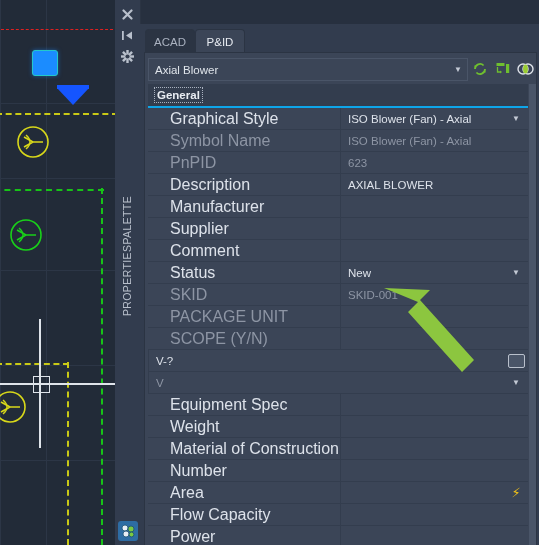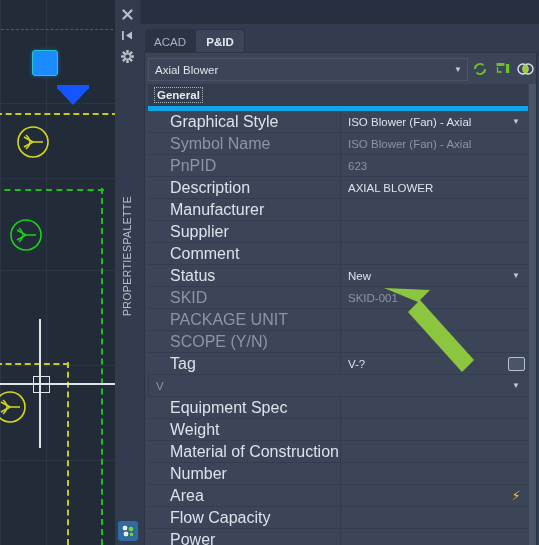--- a/index.html
+++ b/index.html
@@ -97,21 +97,21 @@
   }
   .tabrow{position:absolute;left:0;top:5px;height:25px;width:399px;}
   .tab{
     position:absolute;top:0;height:24px;
     border-radius:4px 4px 0 0;
     display:flex;align-items:center;justify-content:center;
     font-size:11.5px;color:#cfd5df;cursor:default;
     border:1px solid #2b3443;border-bottom:none;
   }
   .tab.inactive{left:5px;width:48px;background:#2b3443;color:#aab2c0;}
-  .tab.active{left:55px;width:48px;background:#3b4557;color:#e6eaf0;font-weight:bold;}
+  .tab.active{left:55px;width:48px;background:#3b4557;color:#e6eaf0;}
 
   .panel{
     position:absolute;left:4px;top:28px;width:391px;height:512px;
     background:#3b4557;border:1px solid #2b3443;
   }
 
   .combo{
     position:absolute;left:3px;top:5px;width:318px;height:21px;
     background:#3b4557;border:1px solid #4a5568;
     display:flex;align-items:center;
@@ -125,21 +125,21 @@
   .tool{width:19px;height:19px;display:flex;align-items:center;justify-content:center;}
 
   
   .gridwrap{
     position:absolute;left:3px;top:31px;width:380px;height:474px;
     background:#3b4557;overflow:hidden;
   }
   .grp{
     height:22px;background:#333d4e;
     display:flex;align-items:center;
-    border-bottom:5px solid #0ea5e9;
+    border-bottom:2px solid #0ea5e9;
   }
   .grp span{
     margin-left:6px;font-size:11.5px;font-weight:bold;color:#e8ecf2;
     border:1px dotted #aab2c0;padding:0 2px;line-height:14px;
   }
   .row{
     height:21px;display:flex;align-items:center;
     border-bottom:1px solid #333d4e;
     position:relative;
   }
@@ -369,21 +369,20 @@
               <div class="val"></div>
               <div class="act"></div>
             </div>
             <div class="row dim">
               <div class="lbl">SCOPE (Y/N)</div>
               <div class="sep"></div>
               <div class="val"></div>
               <div class="act"></div>
             </div>
             <div class="row">
-              <div class="lbl">Tag</div>
               <div class="sep"></div>
               <div class="val">V-?</div>
               <div class="act">
                 <div class="btn-ellipsis"></div>
               </div>
             </div>
             <div class="row dim">
               <div class="sep"></div>
               <div class="val">V</div>
               <div class="act">▼</div>

